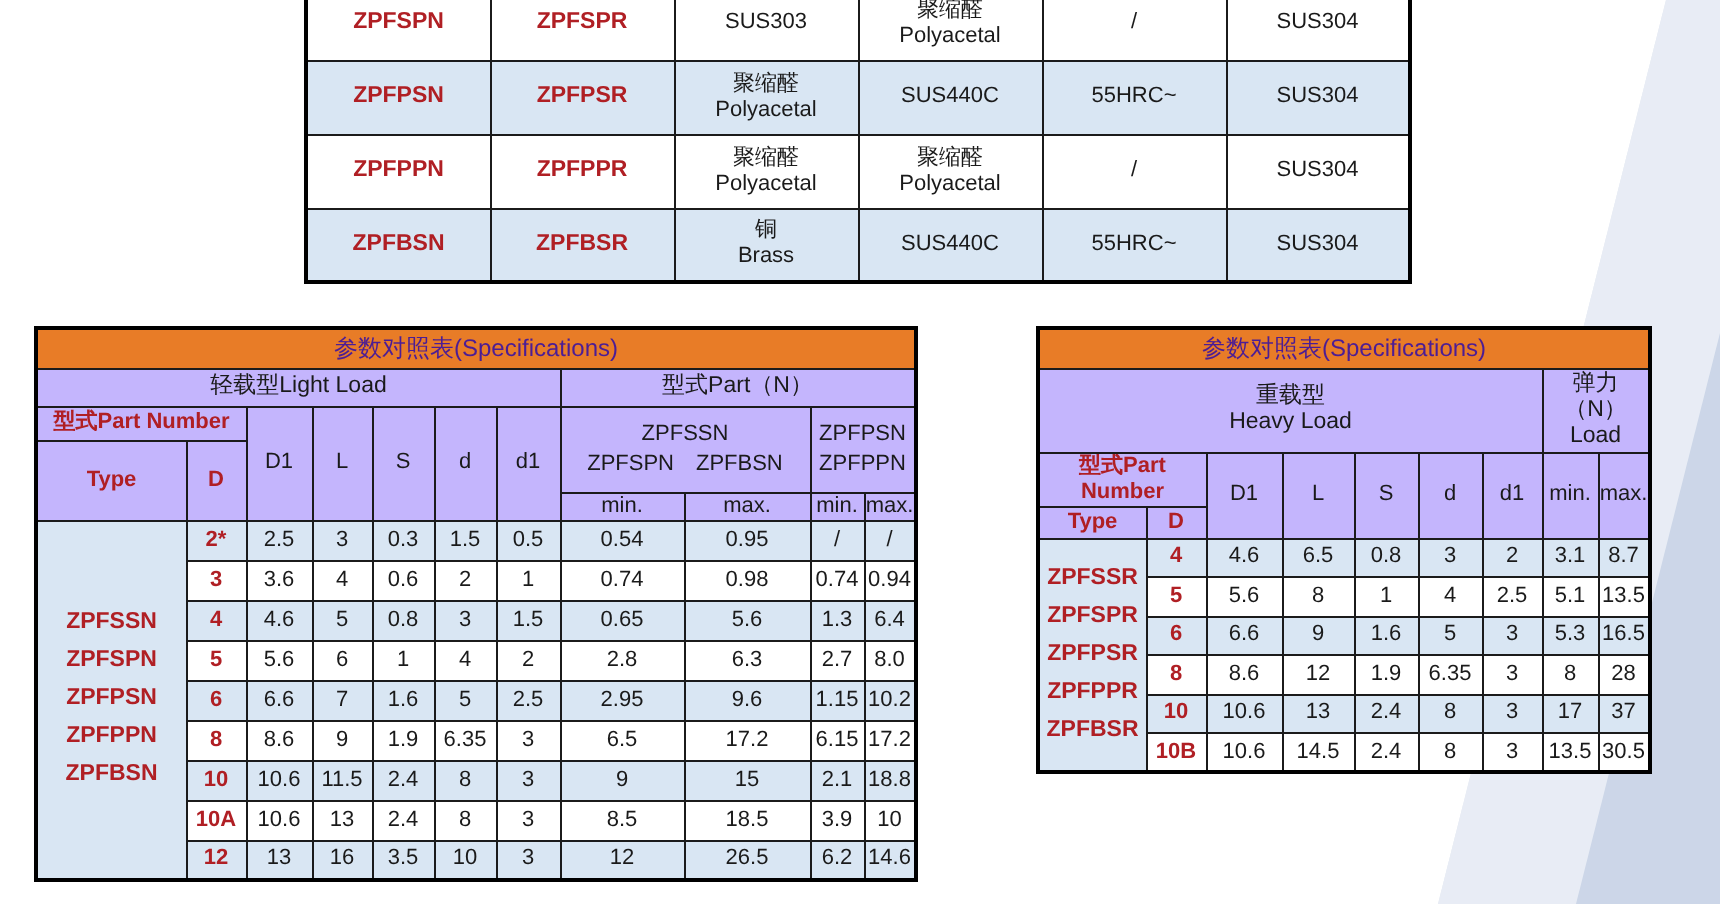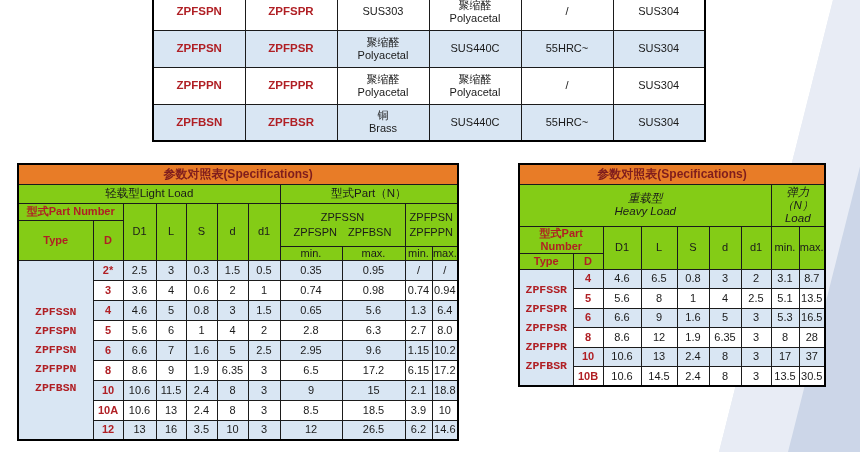--- a/index.html
+++ b/index.html
@@ -19,40 +19,40 @@
   table.tbl td, table.tbl th{border:1px solid #1b1b1b;text-align:center;vertical-align:middle;
     padding:0;font-size:11px;color:#1a1a1a;font-weight:normal;white-space:pre-line;line-height:13px;overflow:hidden;}
 
   
   .top-table{left:152px;top:-8px;width:552px;}
   .top-table tr{height:37px;}
   .top-table tbody tr:nth-child(even) td{background:#d9e6f3;}
   .top-table td.part-no{color:#b01f24;font-weight:bold;font-size:11.5px;}
 
   
-  .spec .title-row th{background:#e87c27;color:#7f1d1d;font-weight:bold;font-size:12px;border:1px solid #1b1b1b;}
-  .spec th{background:#84cc16;}
+  .spec .title-row th{background:#e87c27;color:#4c1d95;font-weight:normal;font-size:12px;border:1px solid #1b1b1b;}
+  .spec th{background:#c4b5fd;}
   .spec th.red{color:#b01f24;font-weight:bold;text-align:center;}
   .spec tbody tr:nth-child(odd) td{background:#d9e6f3;}
   .spec td.red-val{color:#b01f24;font-weight:bold;}
-  .spec td.type-cell{background:#fff;color:#b01f24;font-weight:bold;font-size:11.5px;line-height:19px;font-family:Liberation Mono, monospace;}
+  .spec td.type-cell{background:#fff;color:#b01f24;font-weight:bold;font-size:11.5px;line-height:19px;}
   .spec th.grp{font-size:11.5px;}
   .spec th.series{font-size:11px;line-height:15px;}
 
   .left-spec{left:17px;top:163px;width:440px;}
   .left-spec tr.title-row{height:20px;}
   .left-spec tr.hgrp{height:19px;}
   .left-spec tr.h2{height:17px;}
   .left-spec tr.h3{height:26px;}
   .left-spec tr.h4{height:14px;}
   .left-spec tbody tr{height:20px;}
 
   .right-spec{left:518px;top:163px;width:306px;}
   .right-spec tr.title-row{height:20px;}
-  .right-spec tr.hgrp{height:42px;font-style:italic;}
+  .right-spec tr.hgrp{height:42px;}
   .right-spec tr.h2{height:16px;}
   .right-spec tr.h3{height:16px;}
   .right-spec tbody tr{height:19.5px;}
 </style>
 </head>
 <body>
 
 <div class="page">
   <div class="bg-band"></div>
   <div class="bg-streak"></div>
@@ -154,21 +154,21 @@
     </thead>
     <tbody>
         <tr>
           <td rowspan="9" class="type-cell"><div>ZPFSSN</div><div>ZPFSPN</div><div>ZPFPSN</div><div>ZPFPPN</div><div>ZPFBSN</div></td>
           <td class="red-val">2*</td>
           <td>2.5</td>
           <td>3</td>
           <td>0.3</td>
           <td>1.5</td>
           <td>0.5</td>
-          <td>0.35</td>
+          <td>0.54</td>
           <td>0.95</td>
           <td>/</td>
           <td>/</td>
         </tr>
         <tr>
           <td class="red-val">3</td>
           <td>3.6</td>
           <td>4</td>
           <td>0.6</td>
           <td>2</td>

